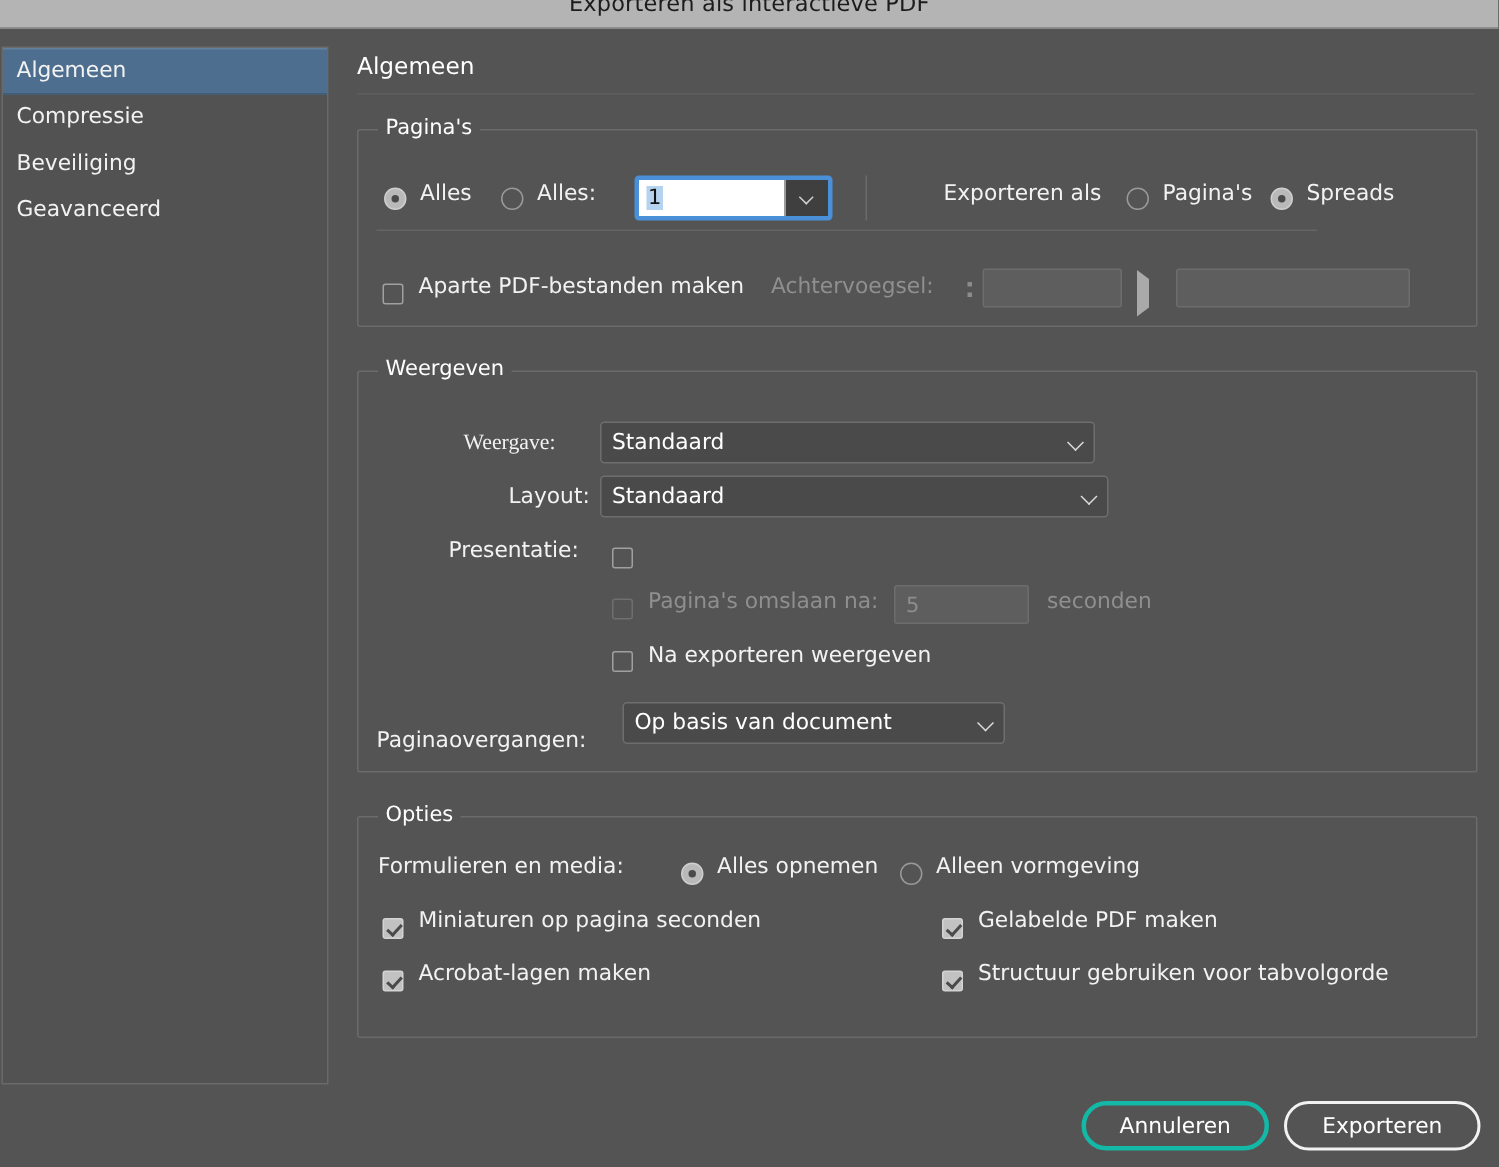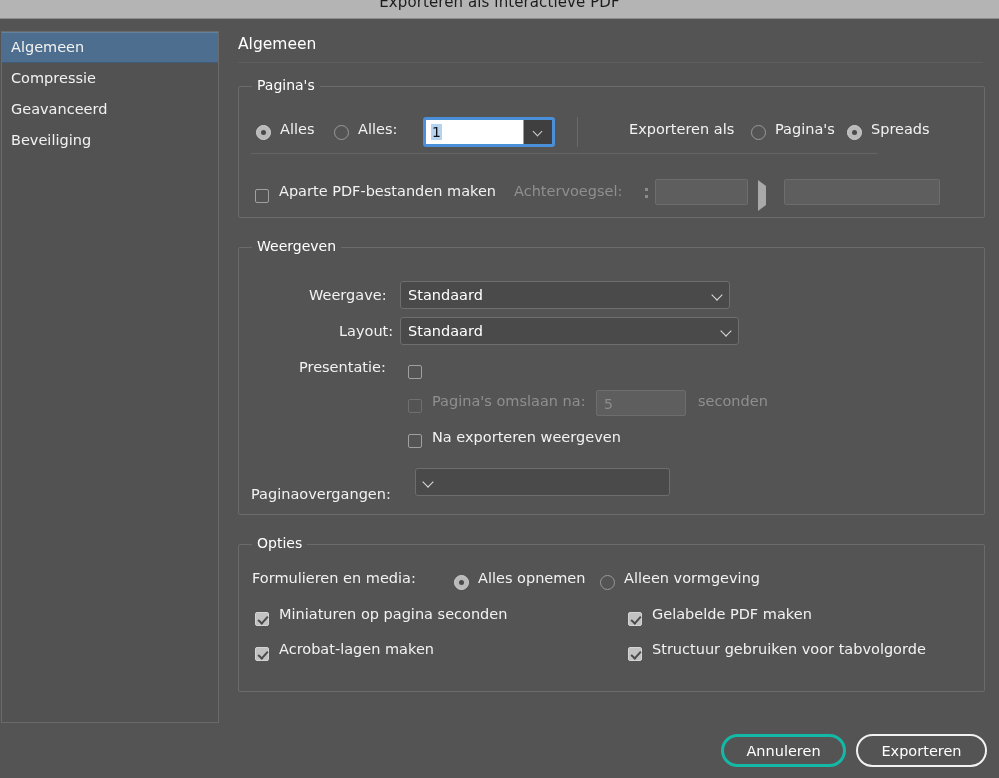--- a/index.html
+++ b/index.html
@@ -198,24 +198,24 @@
   </div>
 
   <div class="sidebar">
     <div class="side-item selected">
       <span>Algemeen</span>
     </div>
     <div class="side-item">
       <span>Compressie</span>
     </div>
     <div class="side-item">
+      <span>Beveiliging</span>
+    </div>
+    <div class="side-item">
       <span>Geavanceerd</span>
-    </div>
-    <div class="side-item">
-      <span>Beveiliging</span>
     </div>
   </div>
 
   <div class="main">
 
     <div class="panel-title">Algemeen</div>
     <div class="panel-rule"></div>
 
     <div class="group" style="left:19px; top:67px; width:747px; height:132px;">
       <div class="legend">Pagina's</div>
@@ -268,21 +268,21 @@
         <span class="tri-right"></span>
       </div>
       <div class="field disabled" style="left:545px; top:92px; width:156px; height:26px;">
         <span class="abs" style="left:6px; top:1px;"></span>
       </div>
     </div>
 
     <div class="group" style="left:19px; top:228px; width:747px; height:268px;">
       <div class="legend">Weergeven</div>
 
-      <div class="abs lbl" style="left:70px; top:39px;">Weergave:</div>
+      <div class="abs lbl" style="left:70px; top:39px;font-family:Liberation Serif, serif;">Weergave:</div>
       <div class="select" style="left:161px; top:33px; width:330px; height:28px;">
         <span class="val">Standaard</span>
         <span class="arrow">
             <span class="chev"></span>
           </span>
       </div>
 
       <div class="abs lbl" style="left:100px; top:75px;">Layout:</div>
       <div class="select" style="left:161px; top:69px; width:339px; height:28px;">
         <span class="val">Standaard</span>
@@ -305,20 +305,21 @@
       </div>
       <div class="abs lbl dim" style="left:459px; top:145px;">seconden</div>
 
       <div class="abs" style="left:169px; top:182px;">
         <span class="cbox"></span>
       </div>
       <div class="abs lbl" style="left:193px; top:181px;">Na exporteren weergeven</div>
 
       <div class="abs lbl" style="left:12px; top:226px;margin-top:12px;">Paginaovergangen:</div>
       <div class="select" style="left:176px; top:220px; width:255px; height:28px;">
+        <span class="val">Op basis van document</span>
         <span class="arrow">
             <span class="chev"></span>
           </span>
       </div>
     </div>
 
     <div class="group" style="left:19px; top:525px; width:747px; height:148px;">
       <div class="legend">Opties</div>
 
       <div class="abs lbl" style="left:13px; top:25px;">Formulieren en media:</div>

